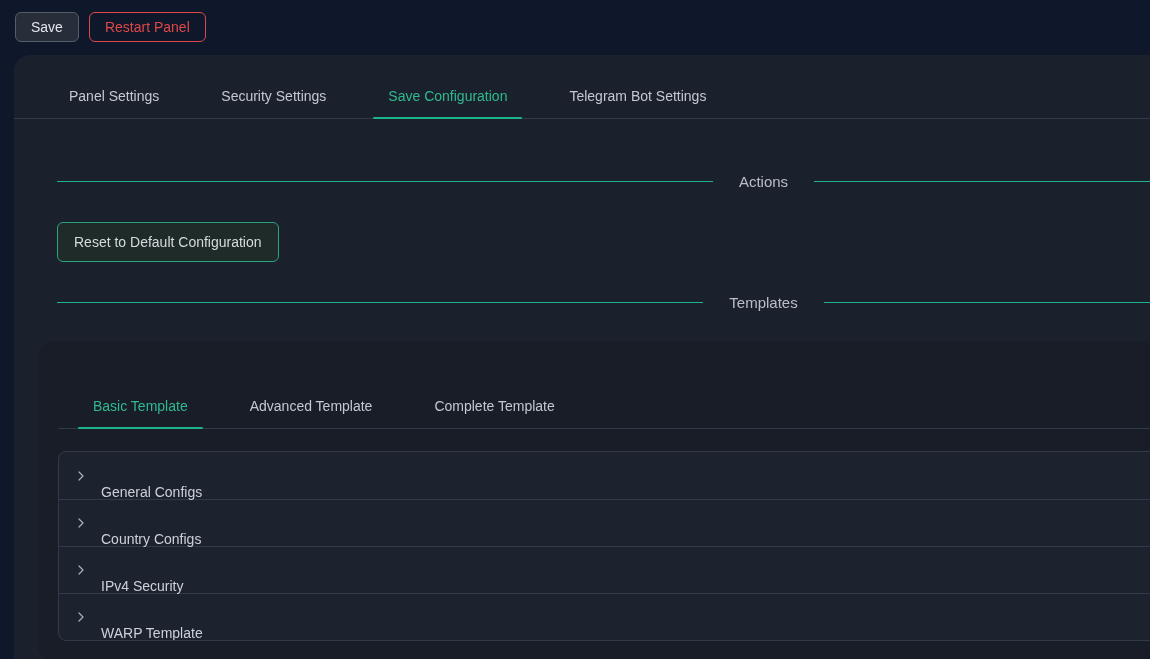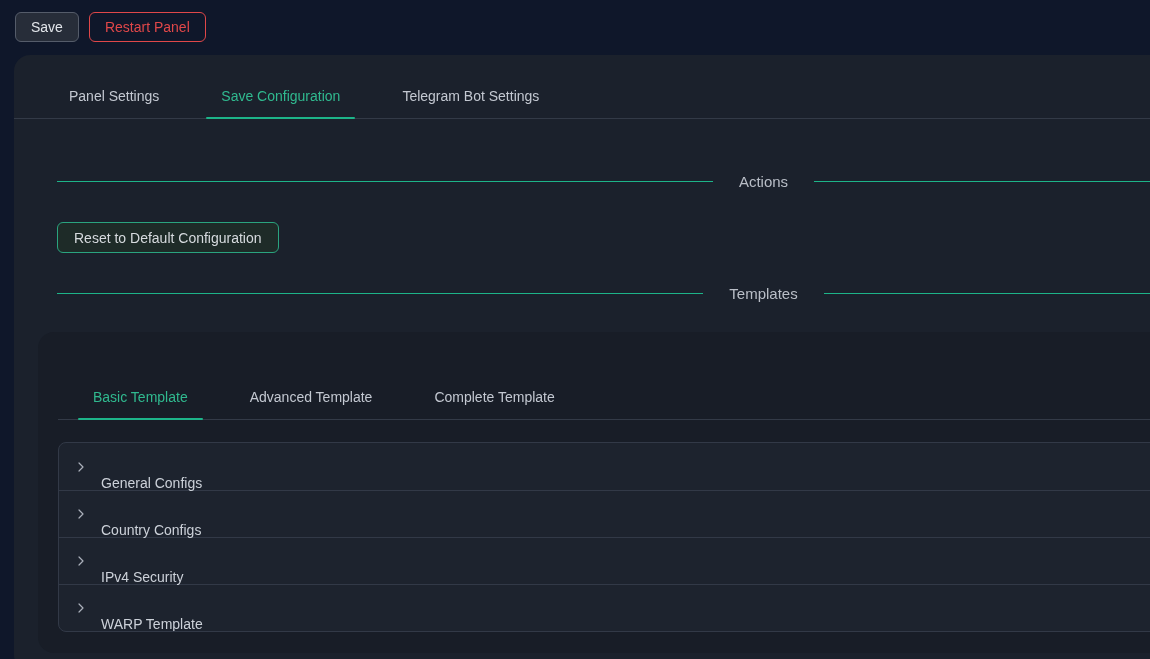--- a/index.html
+++ b/index.html
@@ -96,21 +96,21 @@
     padding: 0 26px;
     font-size: 15px;
     color: #b9bec7;
     white-space: nowrap;
   }
 
   
   .btn-reset {
     display: block;
     margin: 32px 0 0 43px;
-    height: 31px;
+    height: 40px;
     padding: 0 16px;
     border-radius: 6px;
     background: #1e2b28;
     border: 1px solid #2aa47f;
     color: #d6dade;
     font-size: 14px;
     font-family: inherit;
     cursor: pointer;
   }
 
@@ -163,20 +163,21 @@
 
   <div class="topbar">
     <button class="btn btn-save">Save</button>
     <button class="btn btn-restart">Restart Panel</button>
   </div>
 
   <div class="card">
 
     <div class="tabs main-tabs">
       <div class="tab">Panel Settings</div>
+      <div class="tab">Security Settings</div>
       <div class="tab active">Save Configuration</div>
       <div class="tab">Telegram Bot Settings</div>
     </div>
 
     <div class="divider">
       <span class="line"></span>
       <span class="divider-text">Actions</span>
       <span class="line"></span>
     </div>
 

